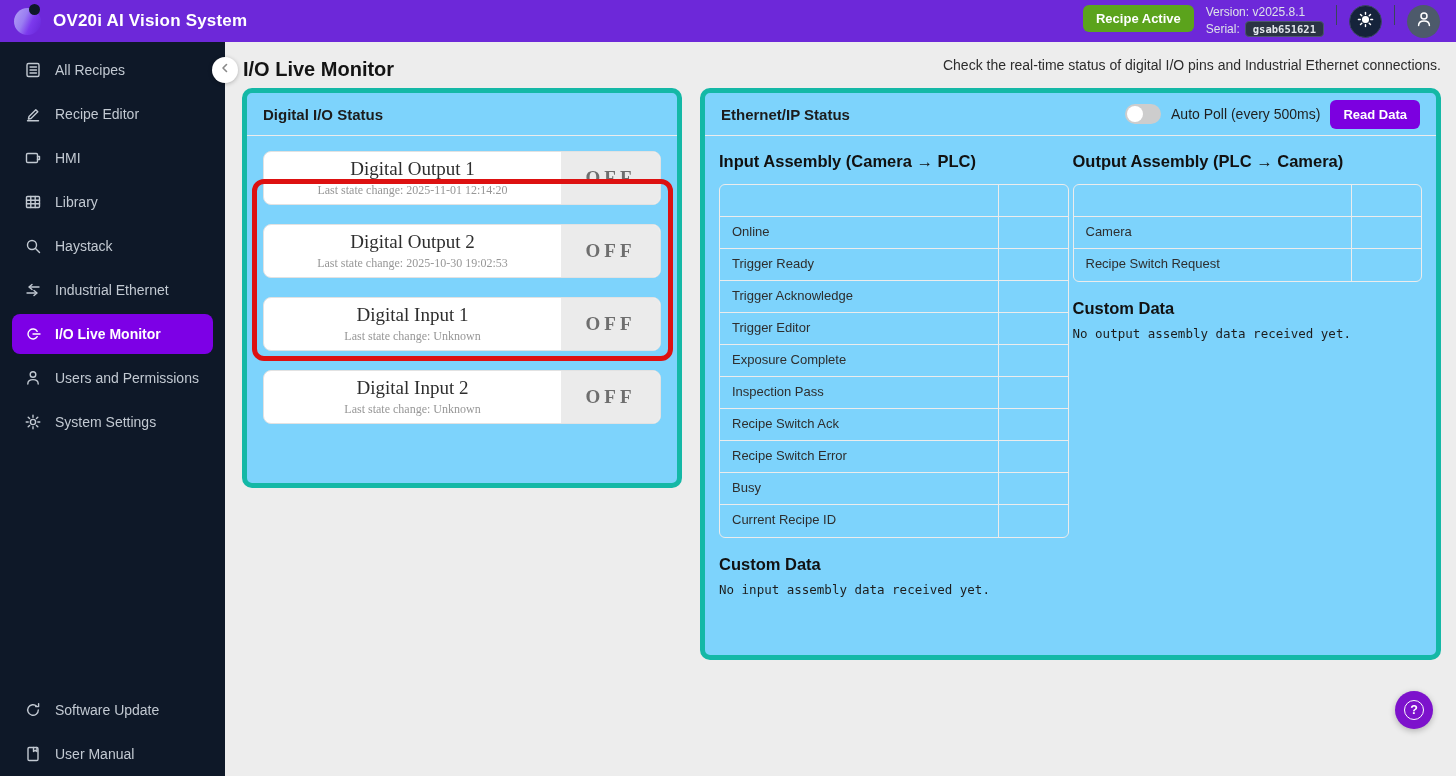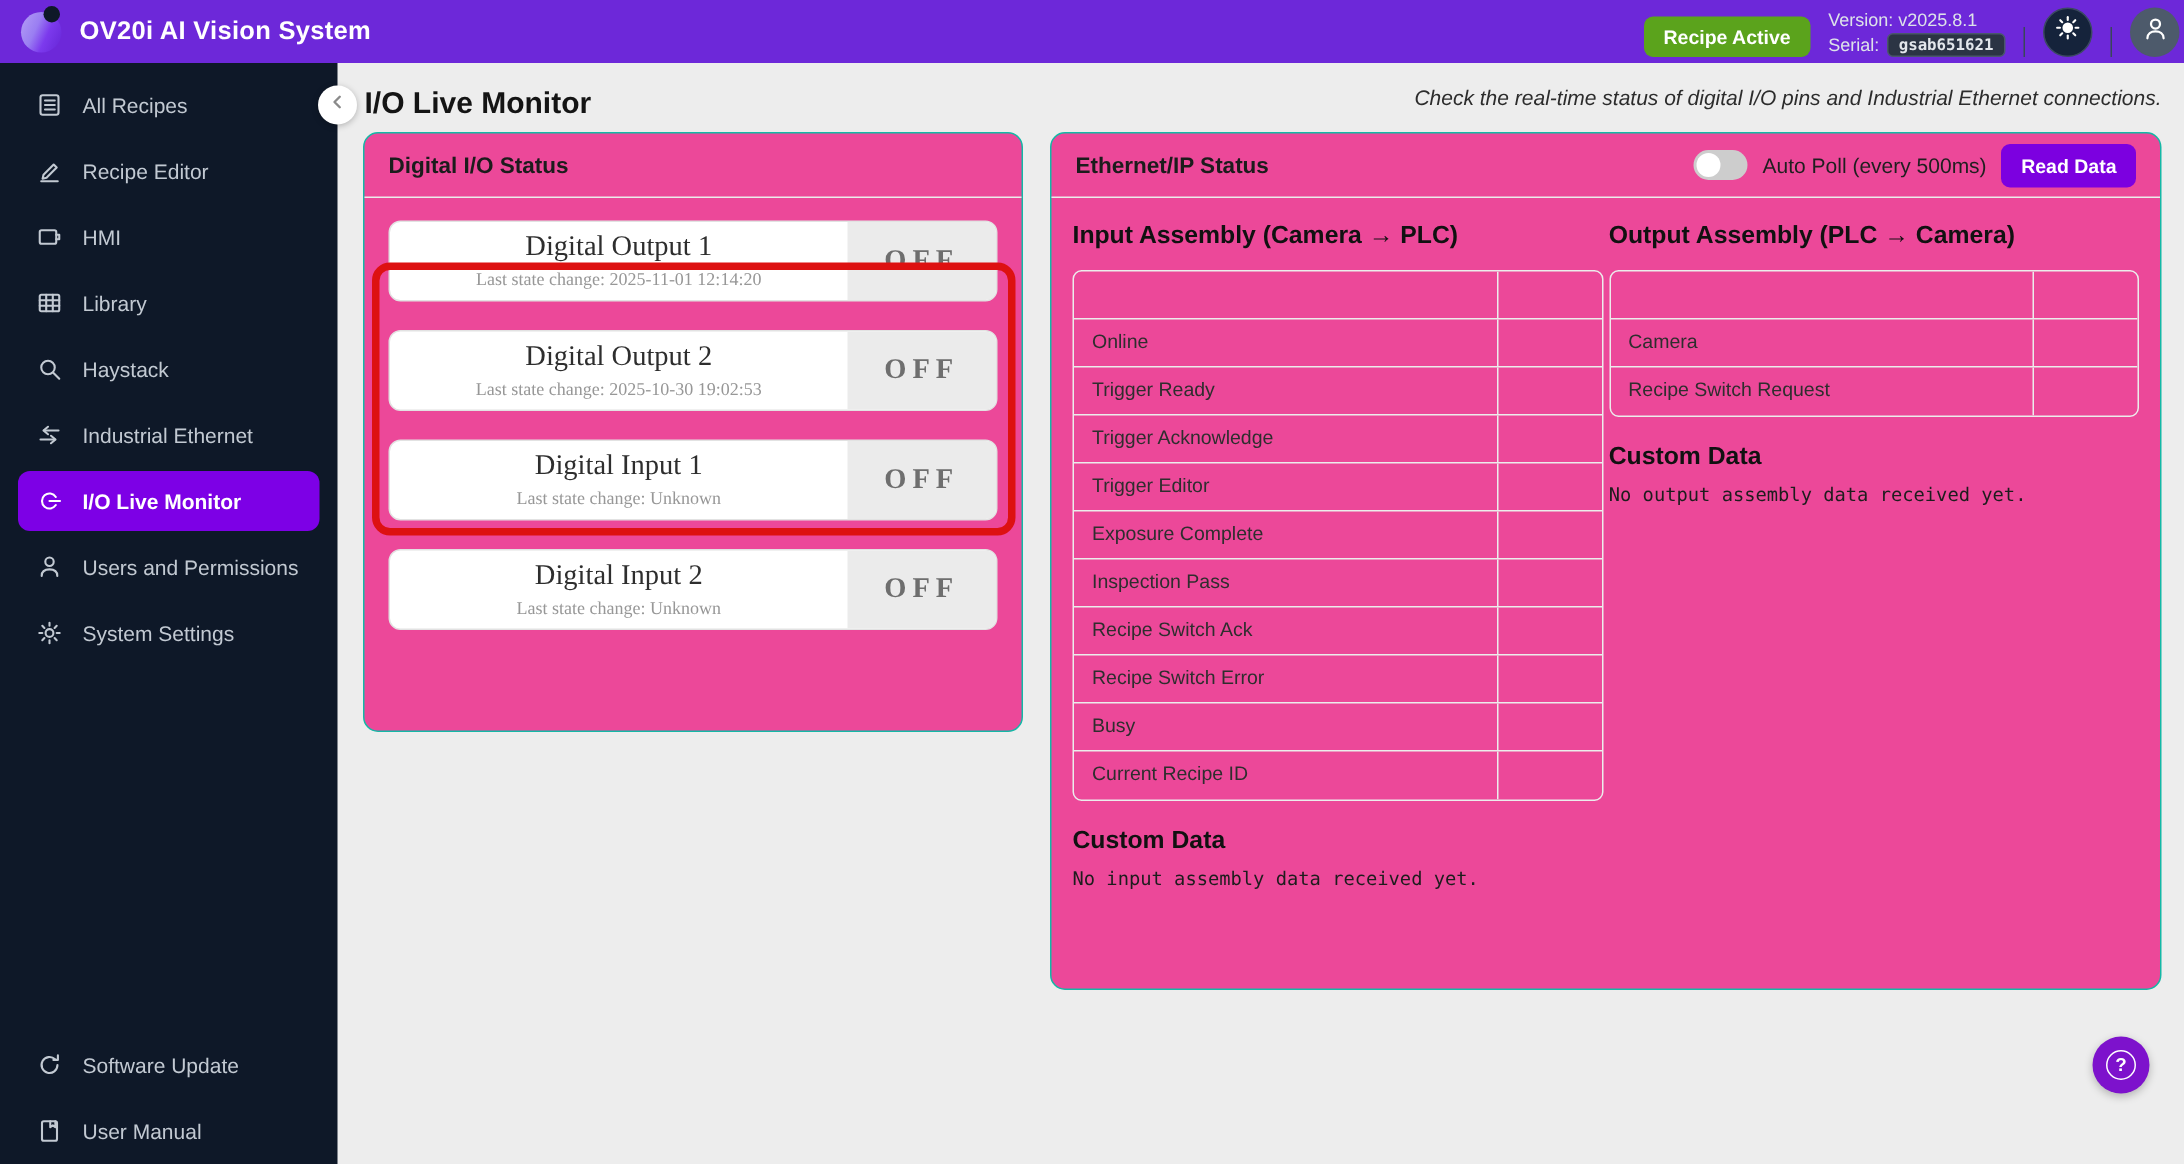--- a/index.html
+++ b/index.html
@@ -4,21 +4,21 @@
 <style>
   * { margin:0; padding:0; box-sizing:border-box; }
   html,body { width:1456px; height:776px; overflow:hidden; font-family:"Liberation Sans",sans-serif; background:#ededed; }
 
   
   .topbar { position:absolute; left:0; top:0; width:1456px; height:42px; background:#6d28d9; display:flex; align-items:center; z-index:30; }
   .logo { width:27px; height:27px; border-radius:50%; margin-left:14px; position:relative;
           background:linear-gradient(115deg,#b4a0f5 0%,#9a7ef2 38%,#7c3aed 62%,#6525d6 100%); }
   .logo::after { content:''; position:absolute; width:11px; height:11px; border-radius:50%; background:#0e1828; top:-4px; right:1px; }
   .app-title { color:#fff; font-size:17px; font-weight:700; margin-left:12px; letter-spacing:.2px; }
-  .topbar-right { margin-left:auto; display:flex; align-items:flex-end; gap:12px; padding-right:3px; }
+  .topbar-right { margin-left:auto; display:flex; align-items:flex-start; gap:12px; padding-right:16px; }
   .recipe-badge { background:#5ba31c; color:#fff; font-size:13px; font-weight:600; padding:6px 13px; border-radius:6px; }
   .vs-block { display:flex; flex-direction:column; gap:2px; }
   .version-line { color:#dde2e9; font-size:12px; }
   .serial-line { color:#dde2e9; font-size:12px; display:flex; align-items:center; gap:5px; }
   .serial-chip { background:#2b3444; border:1px solid #4a576c; color:#e3e7ec; font-family:"DejaVu Sans Mono",monospace; font-size:10.5px; font-weight:700; padding:1px 7px; border-radius:4px; }
   .tb-divider { width:1px; height:20px; background:#39465a; }
   .tb-iconbtn { width:33px; height:33px; border-radius:50%; display:flex; align-items:center; justify-content:center; cursor:pointer; }
   .tb-iconbtn.sun { background:#15233b; border:1px solid #3b4961; }
   .tb-iconbtn.user { background:#4d5a6b; border:none; }
 
@@ -30,23 +30,23 @@
   .side-item.active { height:40px; margin:2px 12px; padding:0 12px; border-radius:8px; background:#7d00e6; color:#fff; font-weight:600; }
   .side-footer { margin-top:auto; padding-bottom:0px; }
   svg.sicon { stroke:currentColor; fill:none; stroke-width:1.4; stroke-linecap:round; stroke-linejoin:round; }
 
   .collapse-btn { position:absolute; left:212px; top:57px; width:26px; height:26px; border-radius:50%; background:#fff;
                   box-shadow:0 1px 4px rgba(0,0,0,.25); z-index:40; display:flex; align-items:center; justify-content:center; cursor:pointer; }
 
   
   .main { position:absolute; left:225px; top:42px; right:0; bottom:0; background:#ededed; }
   .page-title { position:absolute; left:18px; top:16px; font-size:20px; font-weight:700; color:#141414; }
-  .page-desc { position:absolute; right:15px; top:15px; font-size:14px; color:#2c2c2c;font-style:italic; }
-
-  .panel { position:absolute; background:#ec4899; border:1px solid #14b8a6; border-radius:10px; }
+  .page-desc { position:absolute; right:15px; top:15px; font-size:14px; color:#2c2c2c; }
+
+  .panel { position:absolute; background:#7dd3fc; border:5px solid #14b8a6; border-radius:10px; }
   .panel-head { height:43px; display:flex; align-items:center; padding:0 16px; border-bottom:1px solid #ececec; }
   .panel-title { font-size:15px; font-weight:700; color:#1c1c1c; }
 
   
   .digital-panel { left:17px; top:46px; width:440px; height:400px; }
   .dig-body { position:relative; padding:15px 16px; }
   .io-card { position:relative; z-index:2; height:54px; margin-bottom:19px; border:1px solid #e2e2e2; border-radius:8px; display:flex; overflow:hidden; background:#fff;font-family:Liberation Serif, serif; }
   .io-main { flex:1; display:flex; flex-direction:column; align-items:center; justify-content:center; gap:3px; }
   .io-title { font-size:19px; color:#2e2e2e; }
   .io-sub { font-size:12px; color:#979797; }

